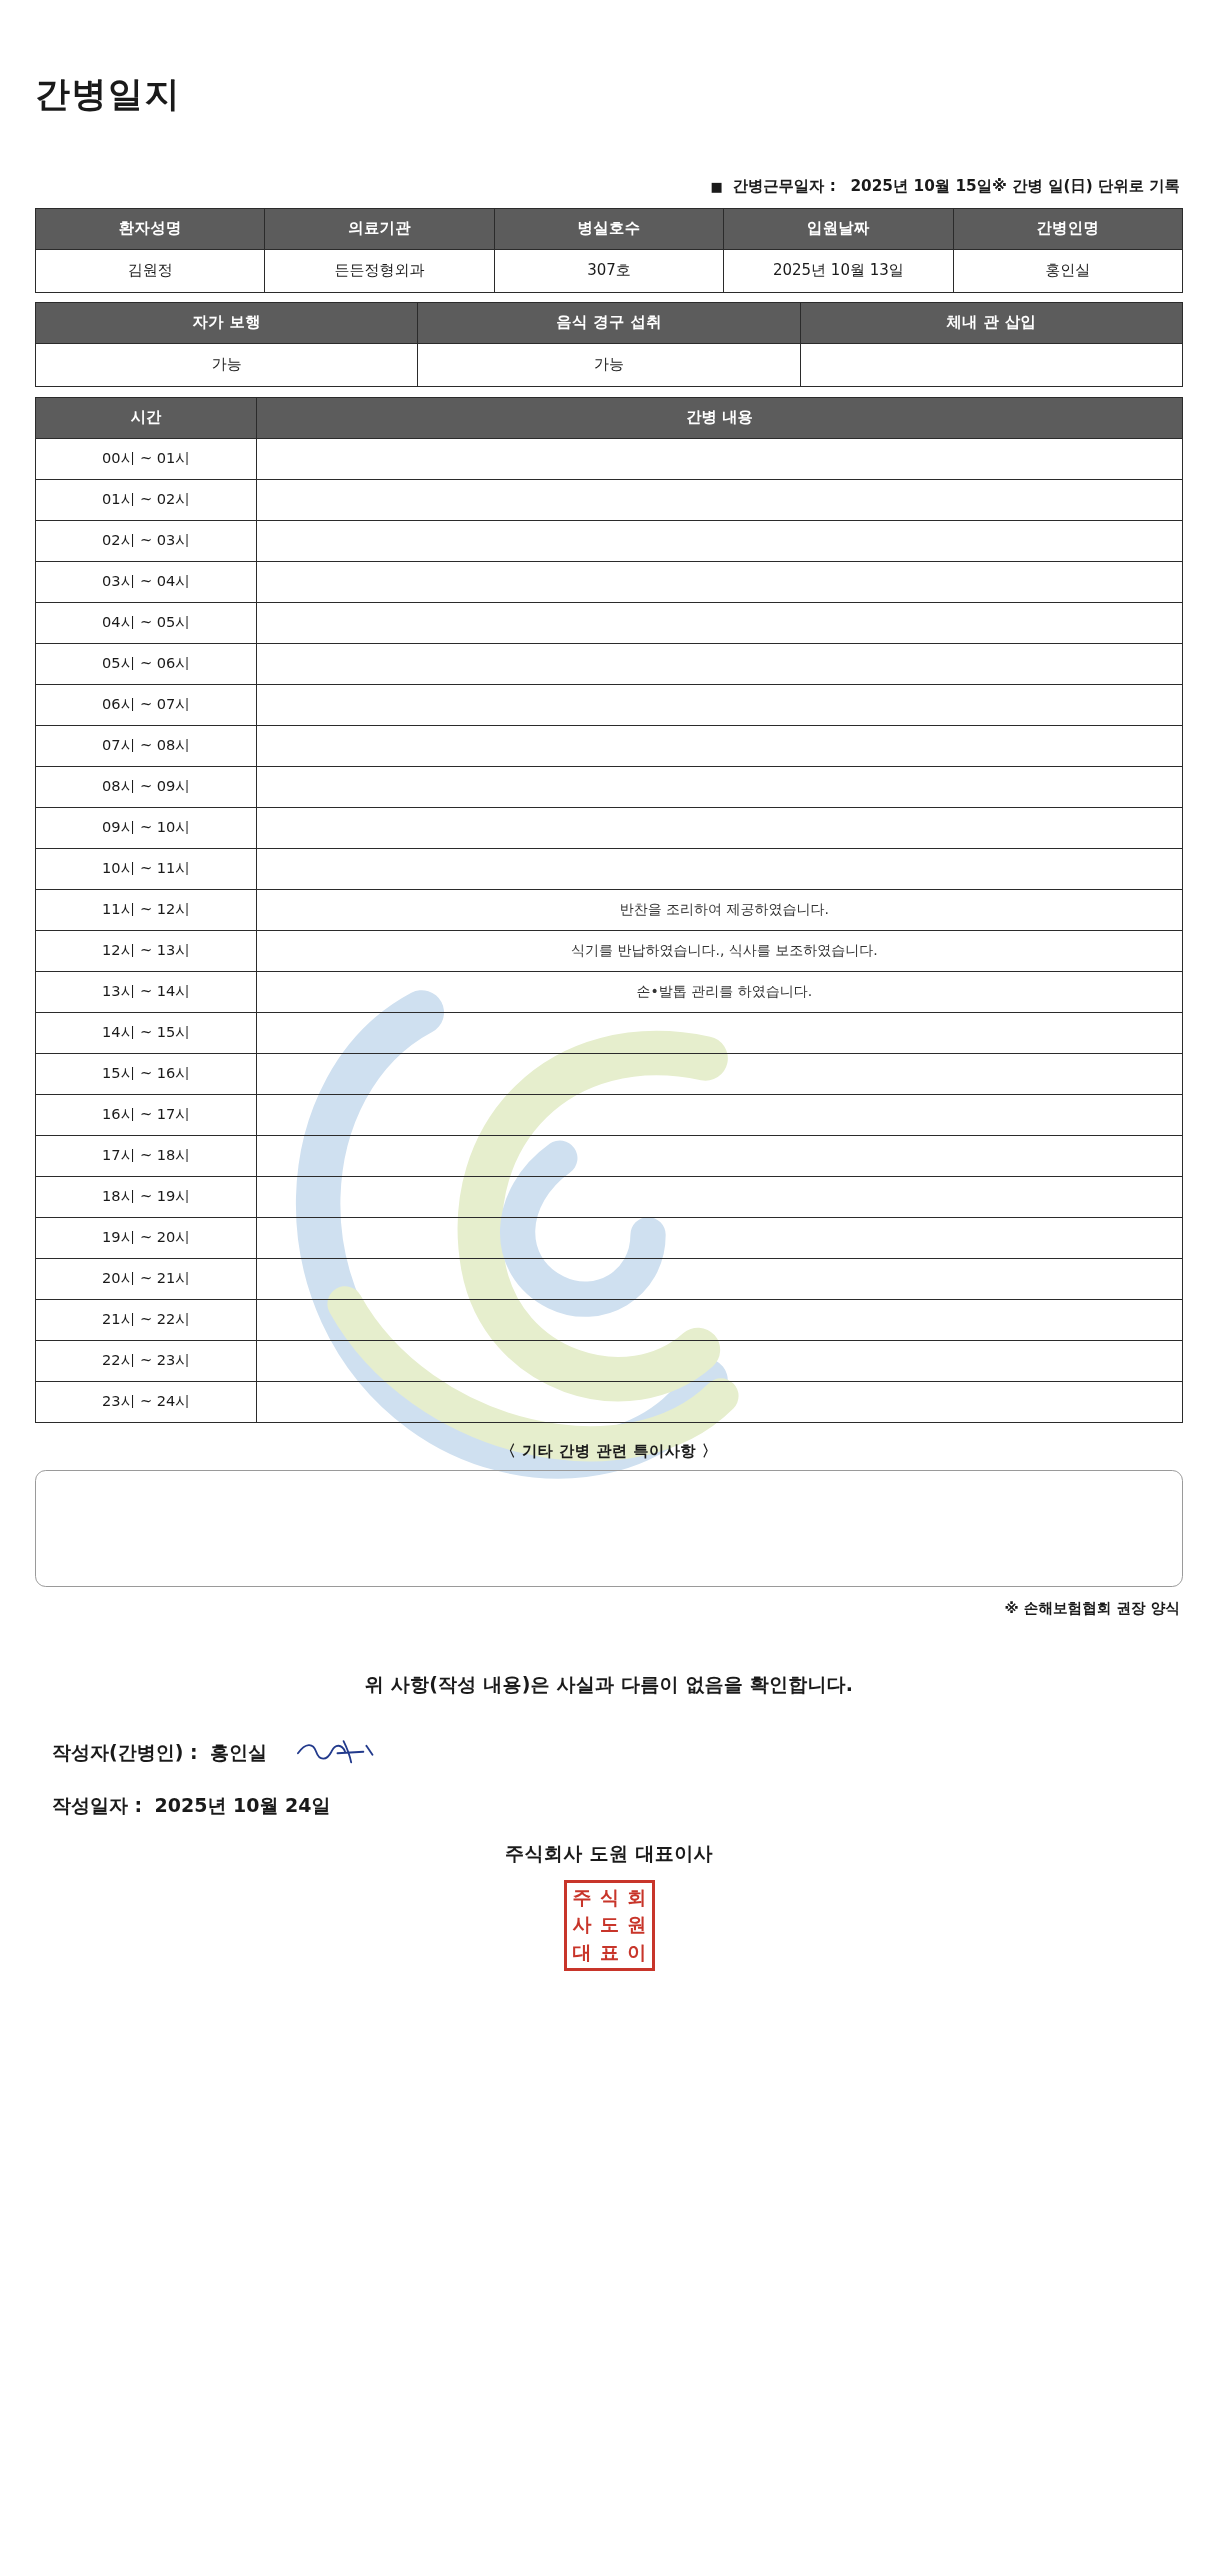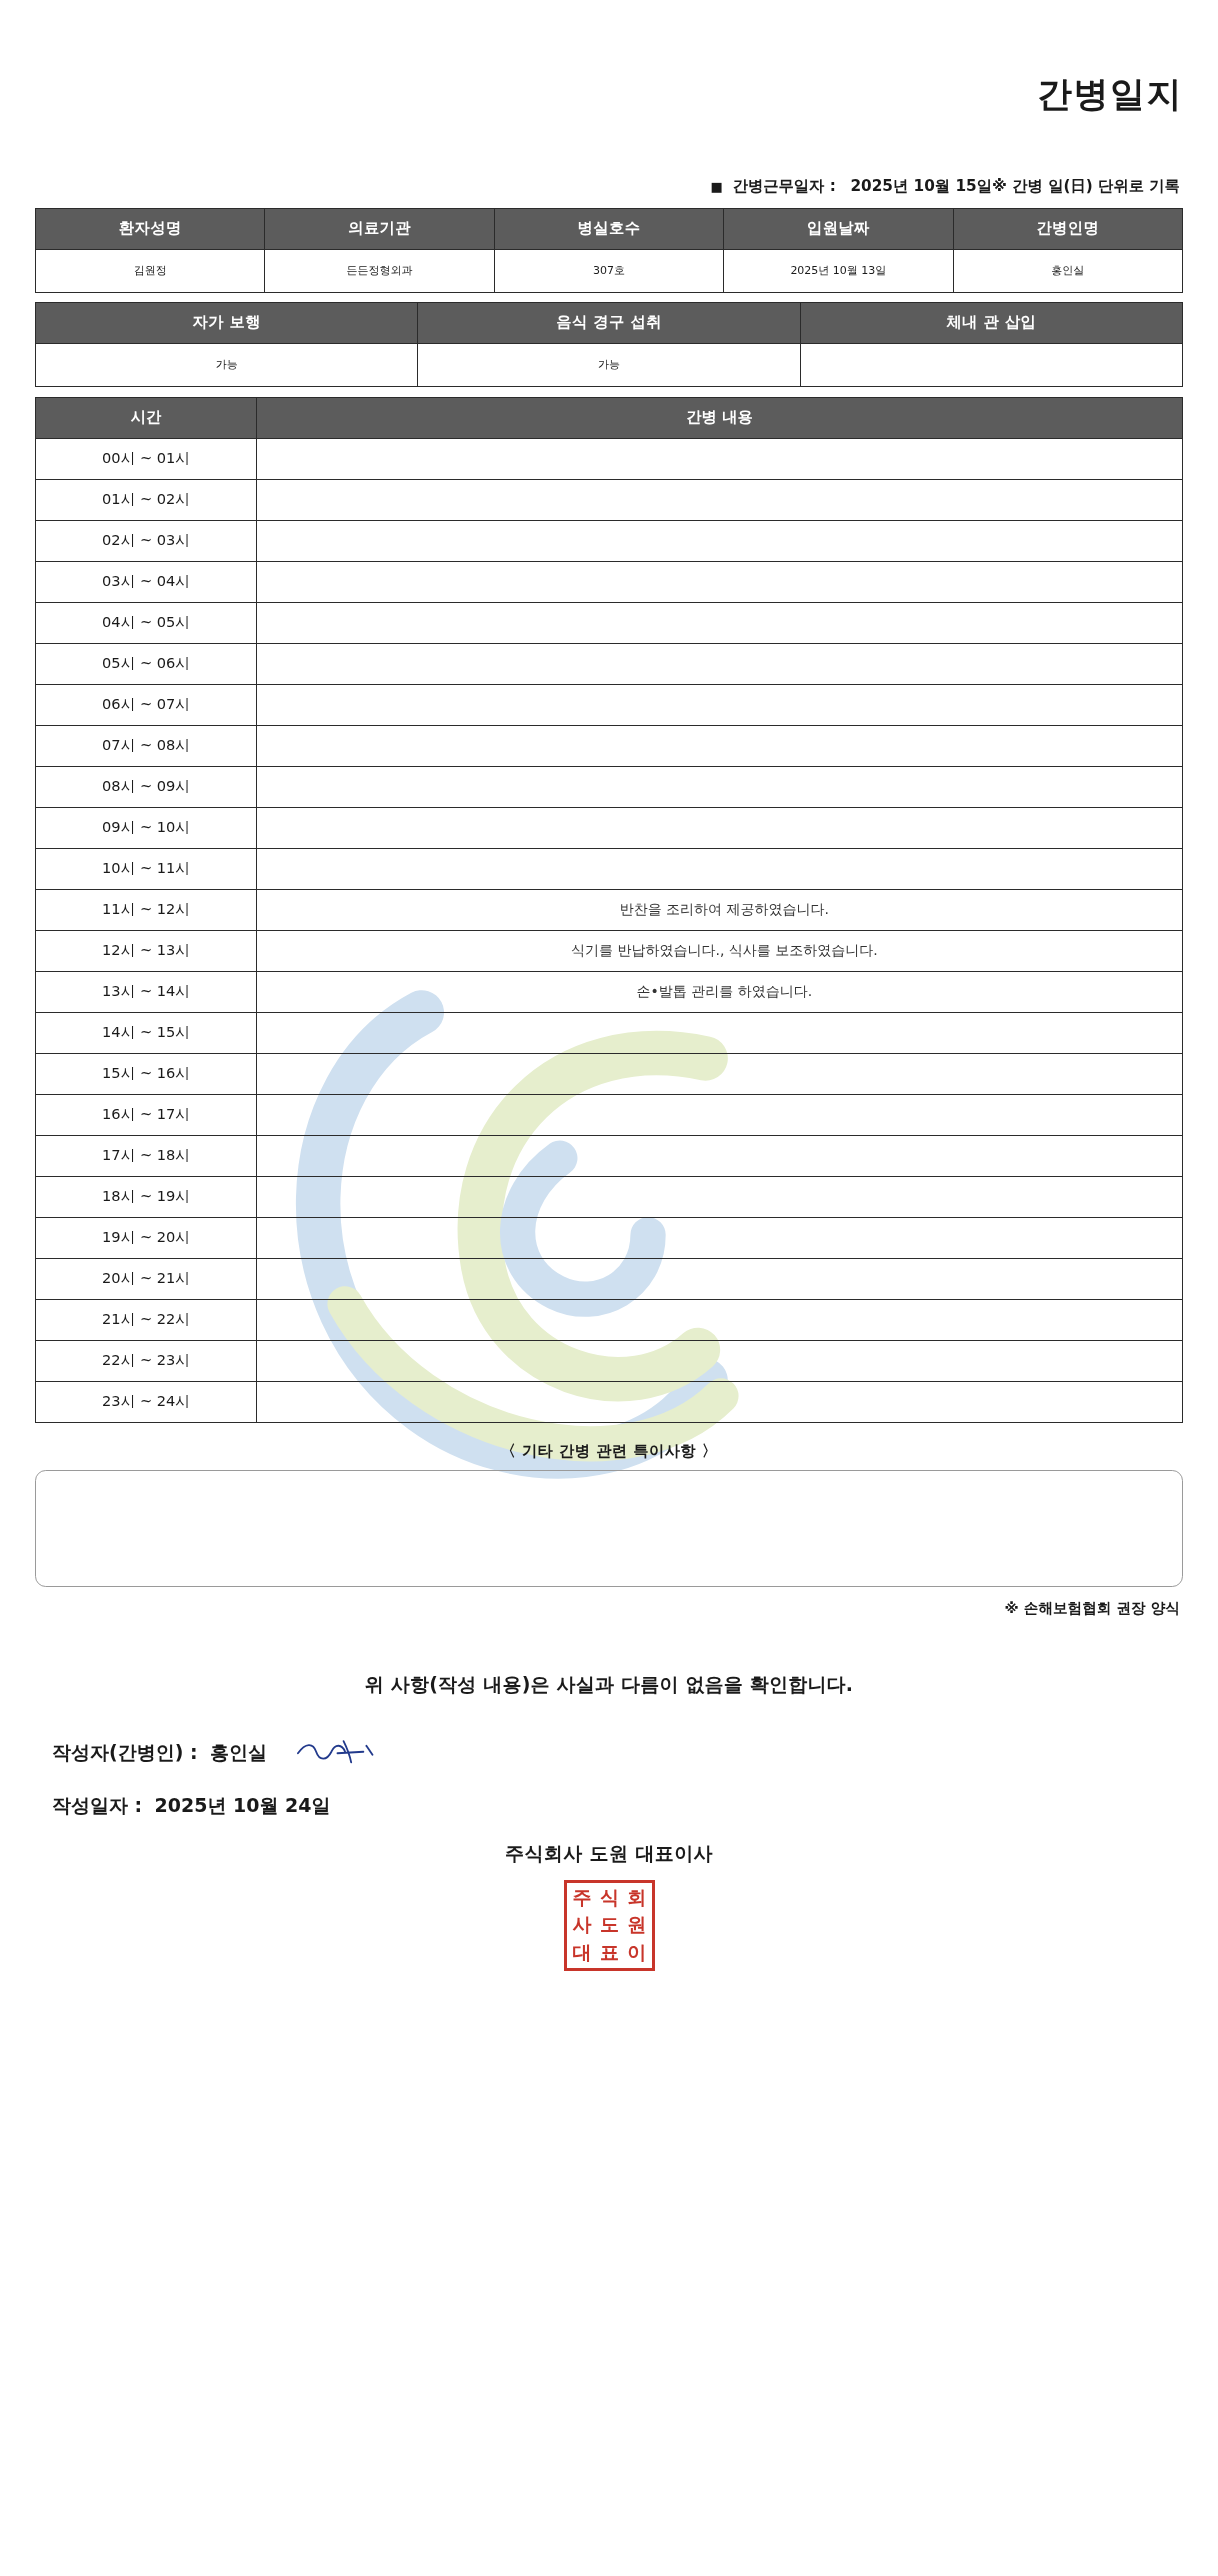--- a/index.html
+++ b/index.html
@@ -31,21 +31,21 @@
     height: 629px;
     pointer-events: none;
     z-index: 0;
     opacity: 1;
   }
 
   .content { position: relative; z-index: 2; }
 
   
   .doc-title {
-    text-align: right;
+    text-align: left;
     font-size: 35px;
     font-weight: bold;
     letter-spacing: 1.5px;
     padding-top: 71px;
     padding-bottom: 0;
   }
 
   
   .subheader {
     display: flex;
@@ -86,21 +86,21 @@
   .hdr-cell {
     background: #5c5c5c;
     color: #ffffff;
     font-size: 15.3px;
     font-weight: bold;
     height: 38px;
     letter-spacing: 0.4px;
   }
   .val-cell {
     background: #ffffff;
-    font-size: 11px;
+    font-size: 15px;
     height: 40px;
     color: #1a1a1a;
     margin-top: 46px;
   }
 
   .gap { height: 9.2px; }
 
   
   .log-table { margin-top: 10px; }
   .log-table th, .log-table td {

